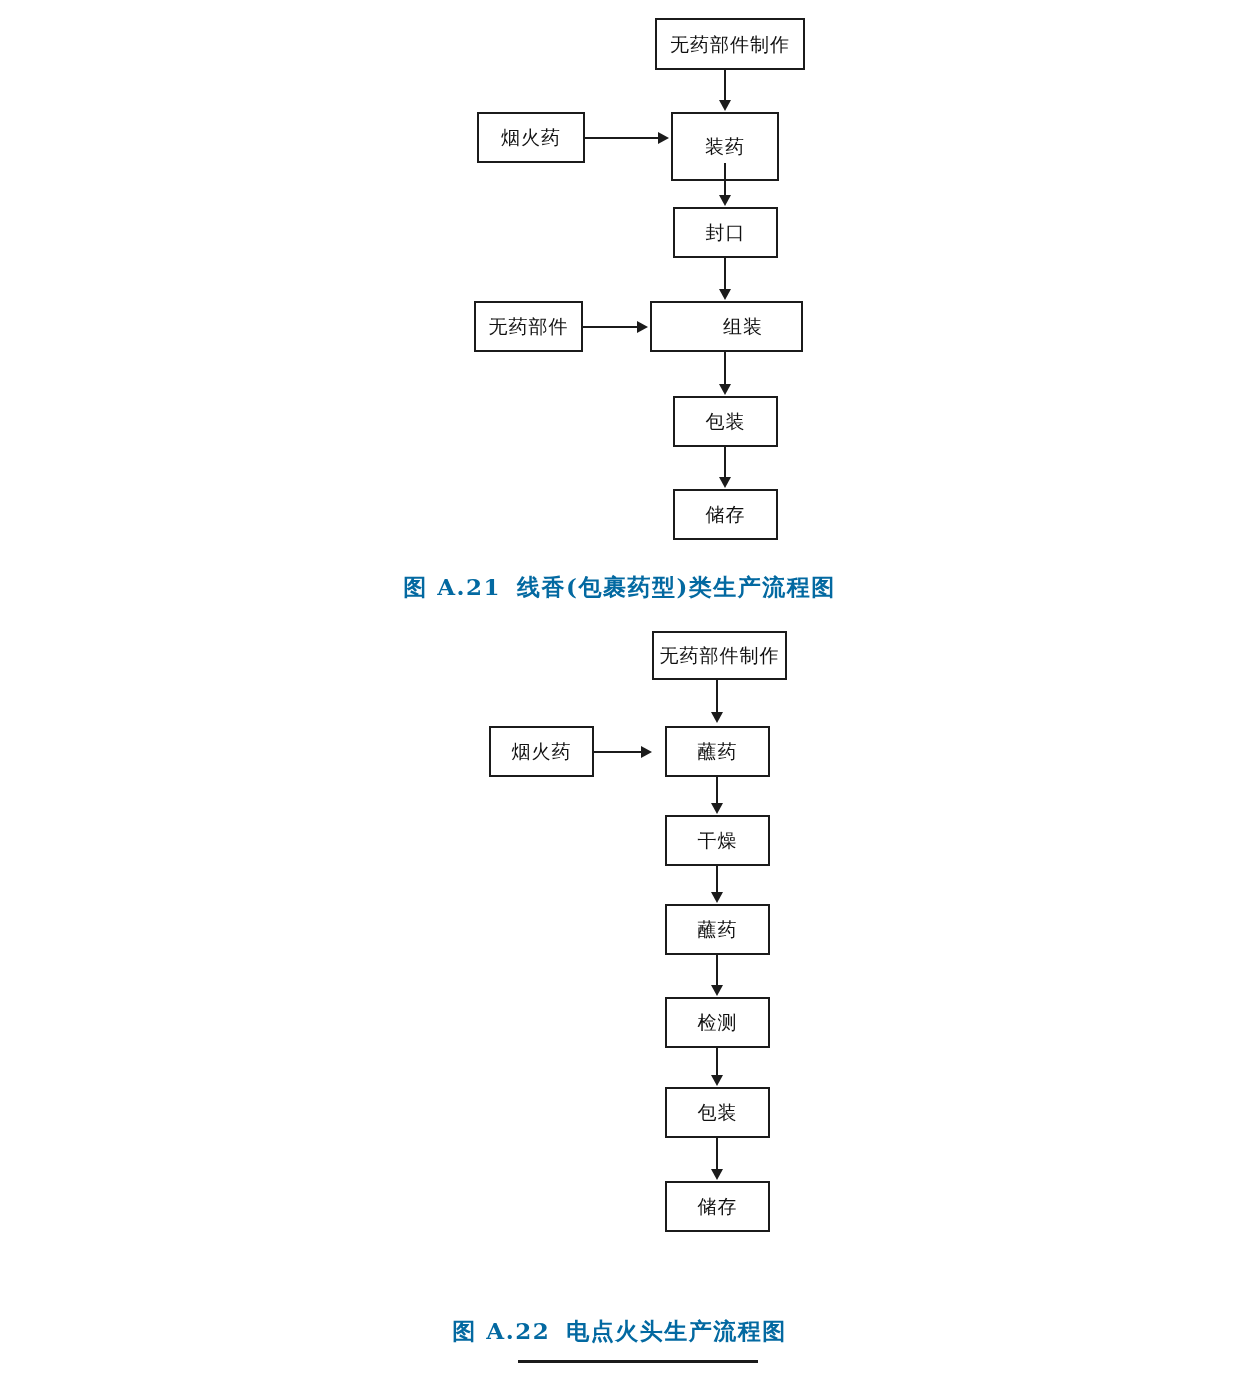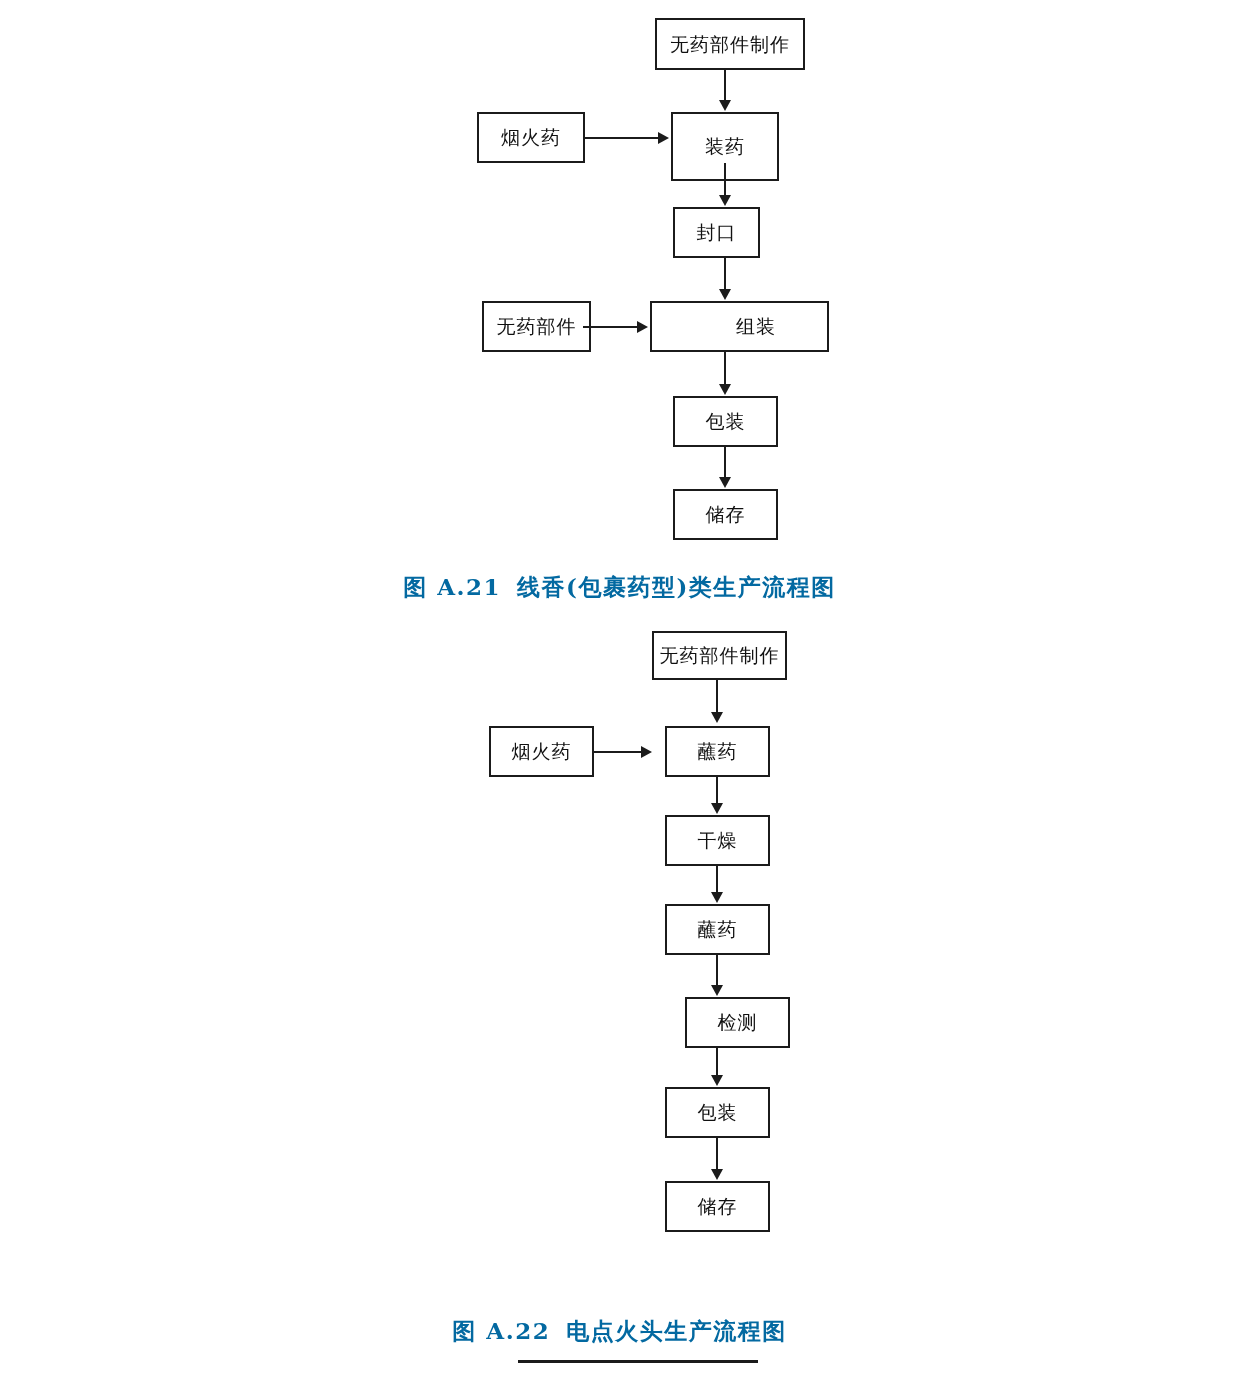--- a/index.html
+++ b/index.html
@@ -96,29 +96,29 @@
     </div>
 
     <div class="node" style="left:477px; top:112px; width:108px; height:51px;">
       <span class="node-label">烟火药</span>
     </div>
 
     <div class="node" style="left:671px; top:112px; width:108px; height:69px;">
       <span class="node-label">装药</span>
     </div>
 
-    <div class="node" style="left:673px; top:207px; width:87px; height:51px;">
+    <div class="node" style="left:673px; top:207px; width:105px; height:51px;">
       <span class="node-label">封口</span>
     </div>
 
-    <div class="node" style="left:474px; top:301px; width:109px; height:51px;margin-left:8px;">
+    <div class="node" style="left:474px; top:301px; width:109px; height:51px;">
       <span class="node-label">无药部件</span>
     </div>
 
-    <div class="node" style="left:650px; top:301px; width:179px; height:51px;padding-left:33px;">
+    <div class="node" style="left:650px; top:301px; width:153px; height:51px;padding-left:33px;">
       <span class="node-label">组装</span>
     </div>
 
     <div class="node" style="left:673px; top:396px; width:105px; height:51px;">
       <span class="node-label">包装</span>
     </div>
 
     <div class="node" style="left:673px; top:489px; width:105px; height:51px;">
       <span class="node-label">储存</span>
     </div>
@@ -164,21 +164,21 @@
     </div>
 
     <div class="node" style="left:665px; top:815px; width:105px; height:51px;">
       <span class="node-label">干燥</span>
     </div>
 
     <div class="node" style="left:665px; top:904px; width:105px; height:51px;">
       <span class="node-label">蘸药</span>
     </div>
 
-    <div class="node" style="left:685px; top:997px; width:105px; height:51px;">
+    <div class="node" style="left:665px; top:997px; width:105px; height:51px;">
       <span class="node-label">检测</span>
     </div>
 
     <div class="node" style="left:665px; top:1087px; width:105px; height:51px;">
       <span class="node-label">包装</span>
     </div>
 
     <div class="node" style="left:665px; top:1181px; width:105px; height:51px;">
       <span class="node-label">储存</span>
     </div>

